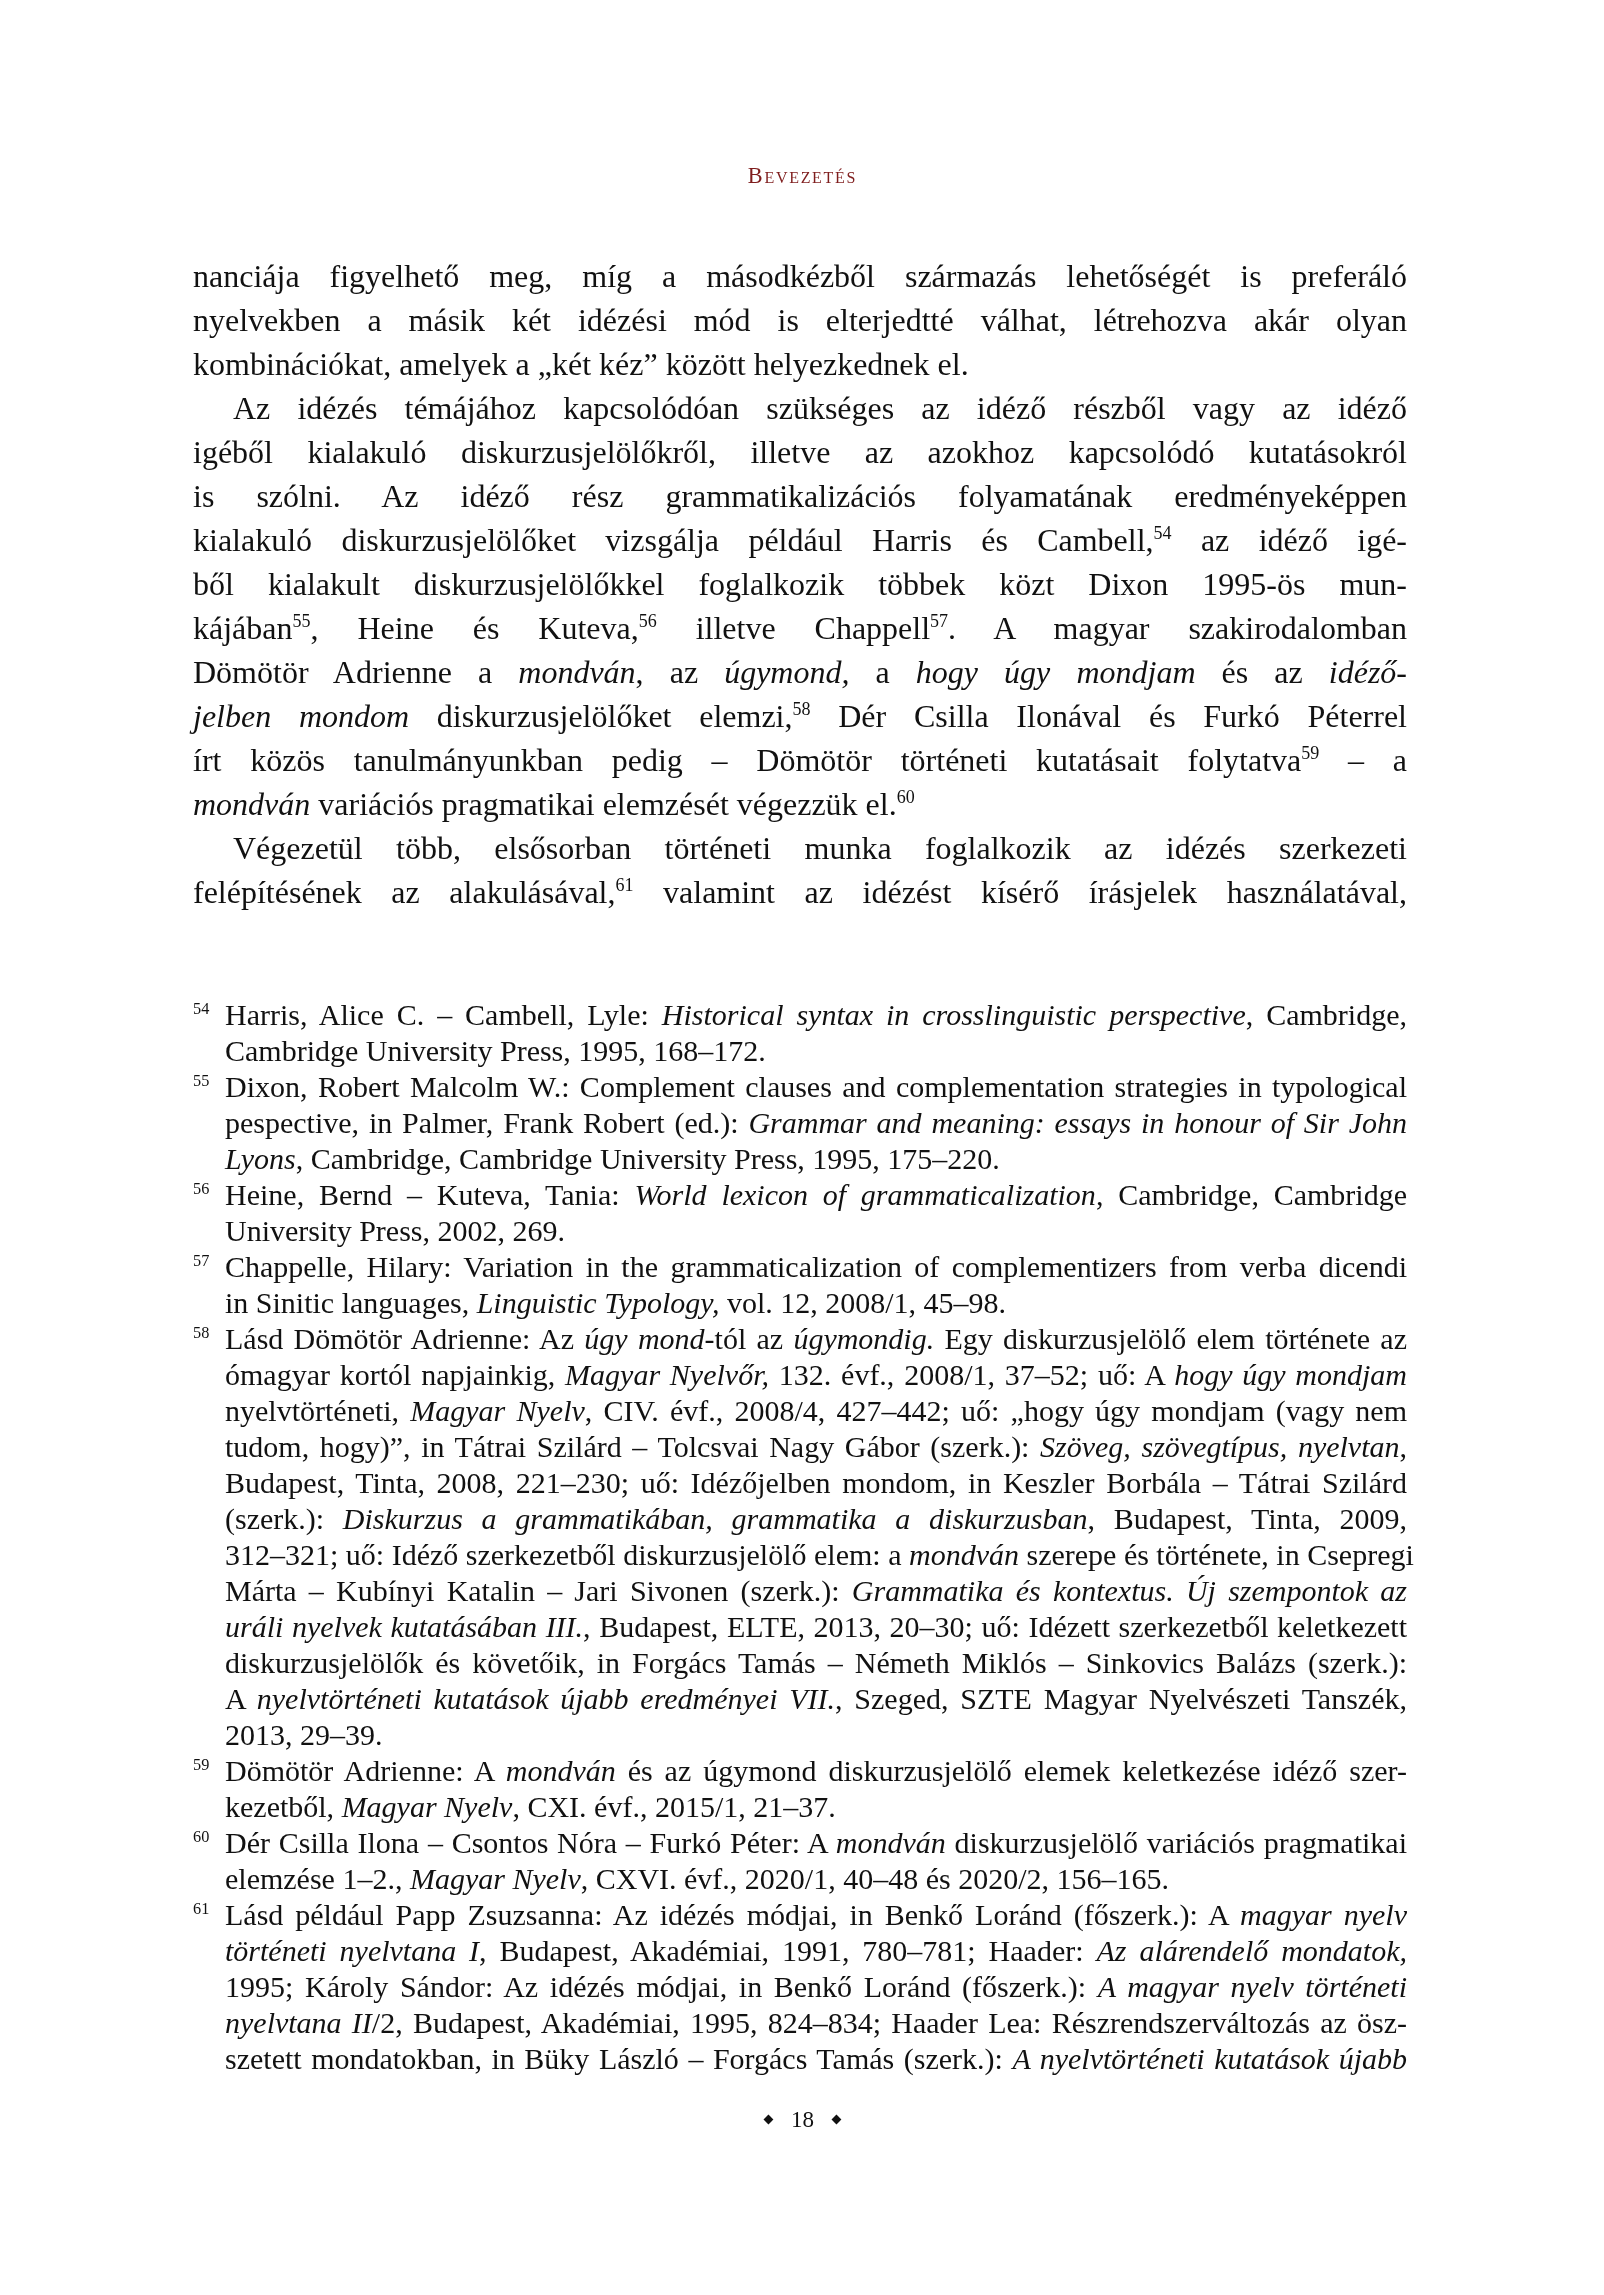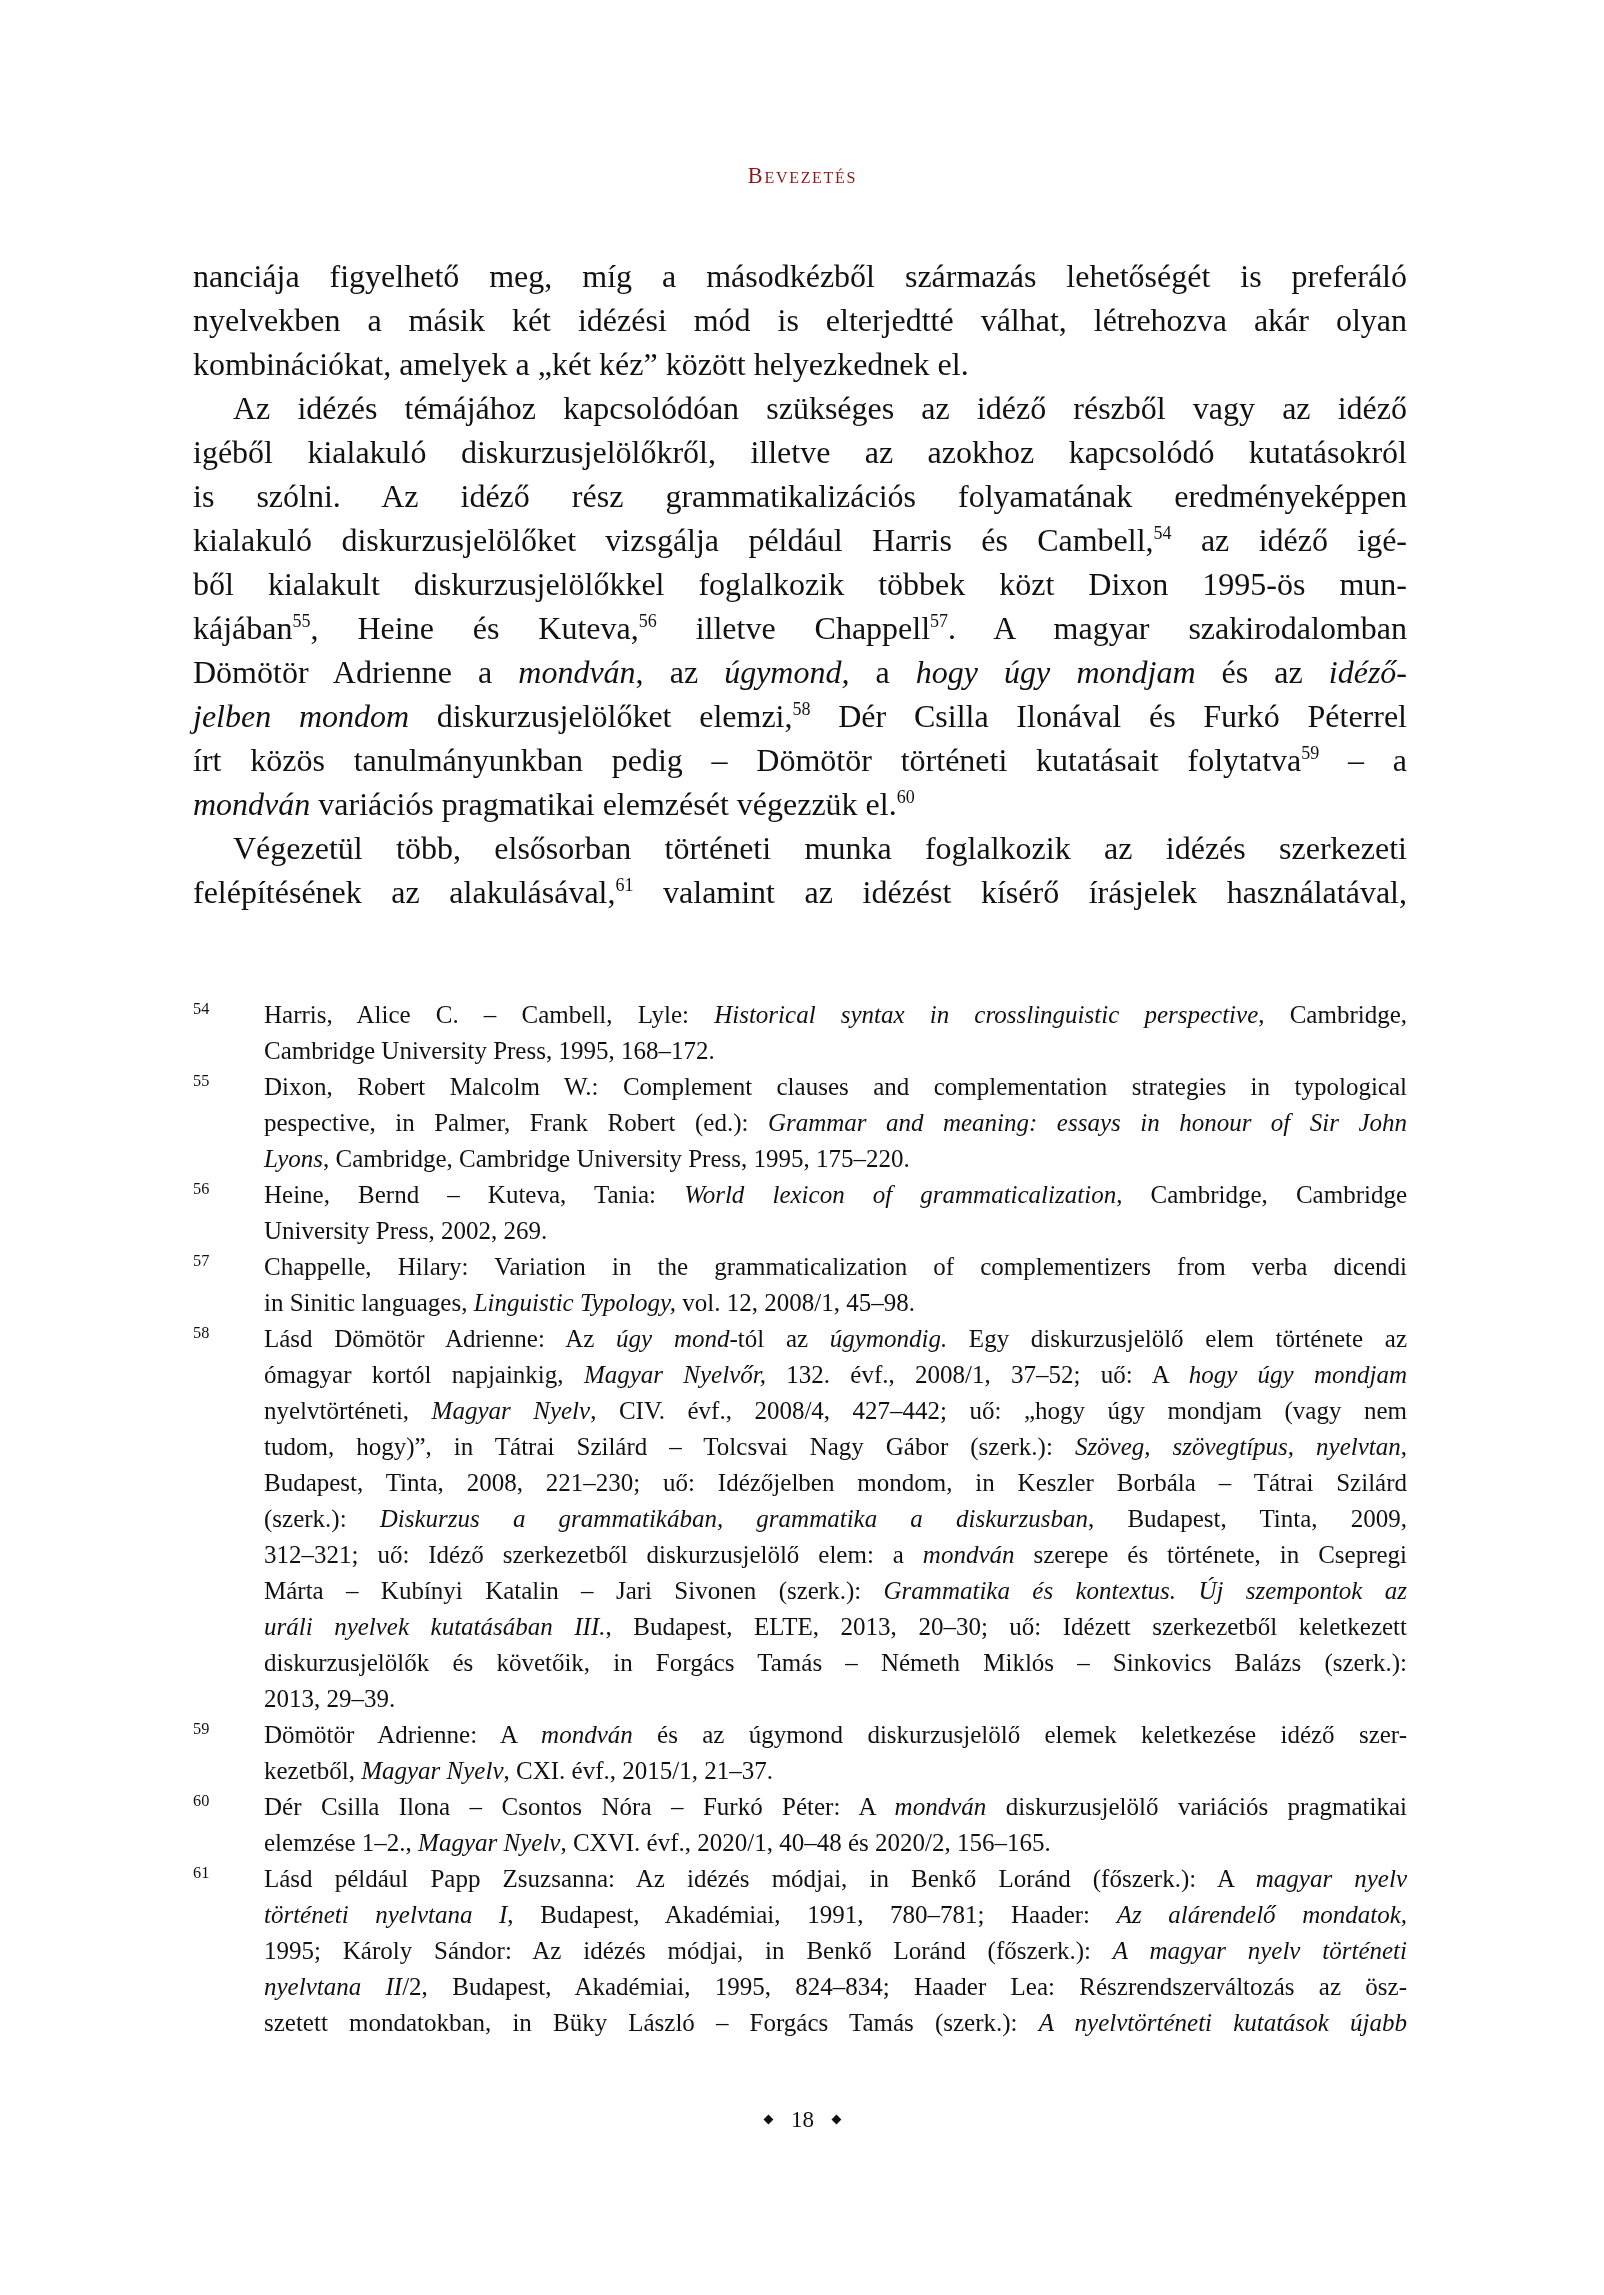--- a/index.html
+++ b/index.html
@@ -8,22 +8,22 @@
   .running-head { position: absolute; top: 163px; left: 0; width: 1605px; text-align: center;
          font-size: 22.3px; font-variant: small-caps; letter-spacing: 1.7px; color: #7f1d1d; }
   .body-text { position: absolute; left: 193px; top: 254px; width: 1214px; }
   .line { display: block; height: 44px; line-height: 44px; font-size: 32px; white-space: nowrap;
           text-align: justify; text-align-last: justify; }
   .line.last { text-align-last: left; }
   .line.indent { padding-left: 40px; }
   .footnotes { position: absolute; left: 193px; top: 997px; width: 1214px; }
   .fn { position: relative; padding-left: 32px; }
   .fn-num { position: absolute; left: 0; top: 3.4px; font-size: 16.3px; line-height: 17px; }
-  .fn-line { display: block; height: 36px; line-height: 36px; font-size: 25px; white-space: nowrap;
-             text-align: justify; text-align-last: justify; margin-left: 39px; }
+  .fn-line { display: block; height: 36px; line-height: 36px; font-size: 30px; white-space: nowrap;
+             text-align: justify; text-align-last: justify; }
   .fn-line.last { text-align-last: left; }
   sup.ref { font-size: 18px; line-height: 0; vertical-align: 12px; }
   i { }
   .page-number { position: absolute; top: 2107px; left: 0; width: 1605px; text-align: center;
          font-size: 23px; color: #111; }
   .bullet { display: inline-block; width: 6.9px; height: 6.9px; background: #111; transform: rotate(45deg);
             vertical-align: middle; margin: 0 19px; position: relative; top: -2.6px; }
 </style>
 </head>
 <body>
@@ -75,20 +75,21 @@
       <span class="fn-line"><span>Lásd Dömötör Adrienne: Az </span><i>úgy mond</i><span>-tól az </span><i>úgymondig.</i><span> Egy diskurzusjelölő elem története az</span></span>
       <span class="fn-line"><span>ómagyar kortól napjainkig, </span><i>Magyar Nyelvőr,</i><span> 132. évf., 2008/1, 37–52; uő: A </span><i>hogy úgy mondjam</i></span>
       <span class="fn-line"><span>nyelvtörténeti, </span><i>Magyar Nyelv</i><span>, CIV. évf., 2008/4, 427–442; uő: „hogy úgy mondjam (vagy nem</span></span>
       <span class="fn-line"><span>tudom, hogy)”, in Tátrai Szilárd – Tolcsvai Nagy Gábor (szerk.): </span><i>Szöveg, szövegtípus, nyelvtan</i><span>,</span></span>
       <span class="fn-line"><span>Budapest, Tinta, 2008, 221–230; uő: Idézőjelben mondom, in Keszler Borbála – Tátrai Szilárd</span></span>
       <span class="fn-line"><span>(szerk.): </span><i>Diskurzus a grammatikában, grammatika a diskurzusban</i><span>, Budapest, Tinta, 2009,</span></span>
       <span class="fn-line"><span>312–321; uő: Idéző szerkezetből diskurzusjelölő elem: a </span><i>mondván</i><span> szerepe és története, in Csepregi</span></span>
       <span class="fn-line"><span>Márta – Kubínyi Katalin – Jari Sivonen (szerk.): </span><i>Grammatika és kontextus. Új szempontok az</i></span>
       <span class="fn-line"><i>uráli nyelvek kutatásában III.</i><span>, Budapest, ELTE, 2013, 20–30; uő: Idézett szerkezetből keletkezett</span></span>
       <span class="fn-line"><span>diskurzusjelölők és követőik, in Forgács Tamás – Németh Miklós – Sinkovics Balázs (szerk.):</span></span>
+      <span class="fn-line"><span>A </span><i>nyelvtörténeti kutatások újabb eredményei VII.</i><span>, Szeged, SZTE Magyar Nyelvészeti Tanszék,</span></span>
       <span class="fn-line last"><span>2013, 29–39.</span></span>
     </div>
     <div class="fn">
       <span class="fn-num">59</span>
       <span class="fn-line"><span>Dömötör Adrienne: A </span><i>mondván</i><span> és az úgymond diskurzusjelölő elemek keletkezése idéző szer-</span></span>
       <span class="fn-line last"><span>kezetből, </span><i>Magyar Nyelv</i><span>, CXI. évf., 2015/1, 21–37.</span></span>
     </div>
     <div class="fn">
       <span class="fn-num">60</span>
       <span class="fn-line"><span>Dér Csilla Ilona – Csontos Nóra – Furkó Péter: A </span><i>mondván</i><span> diskurzusjelölő variációs pragmatikai</span></span>

